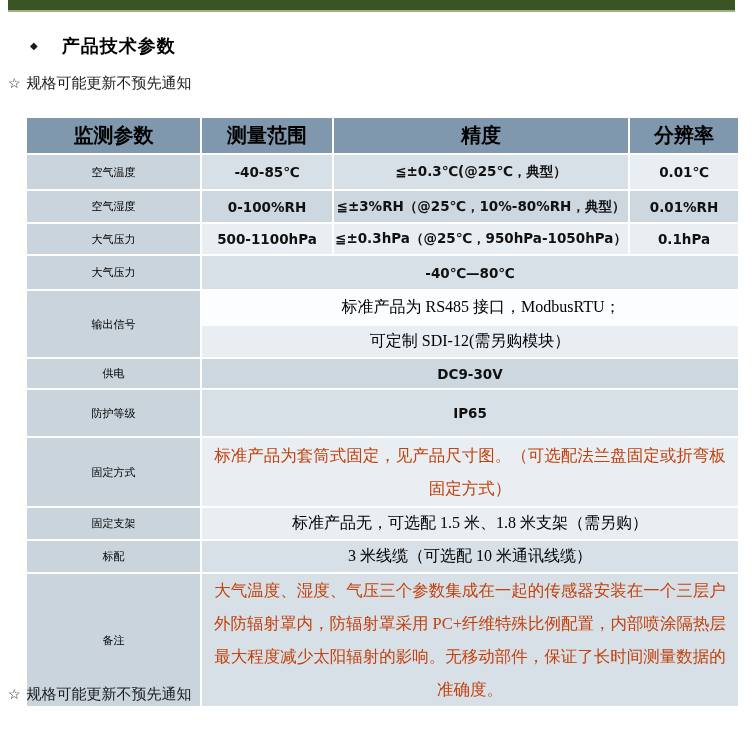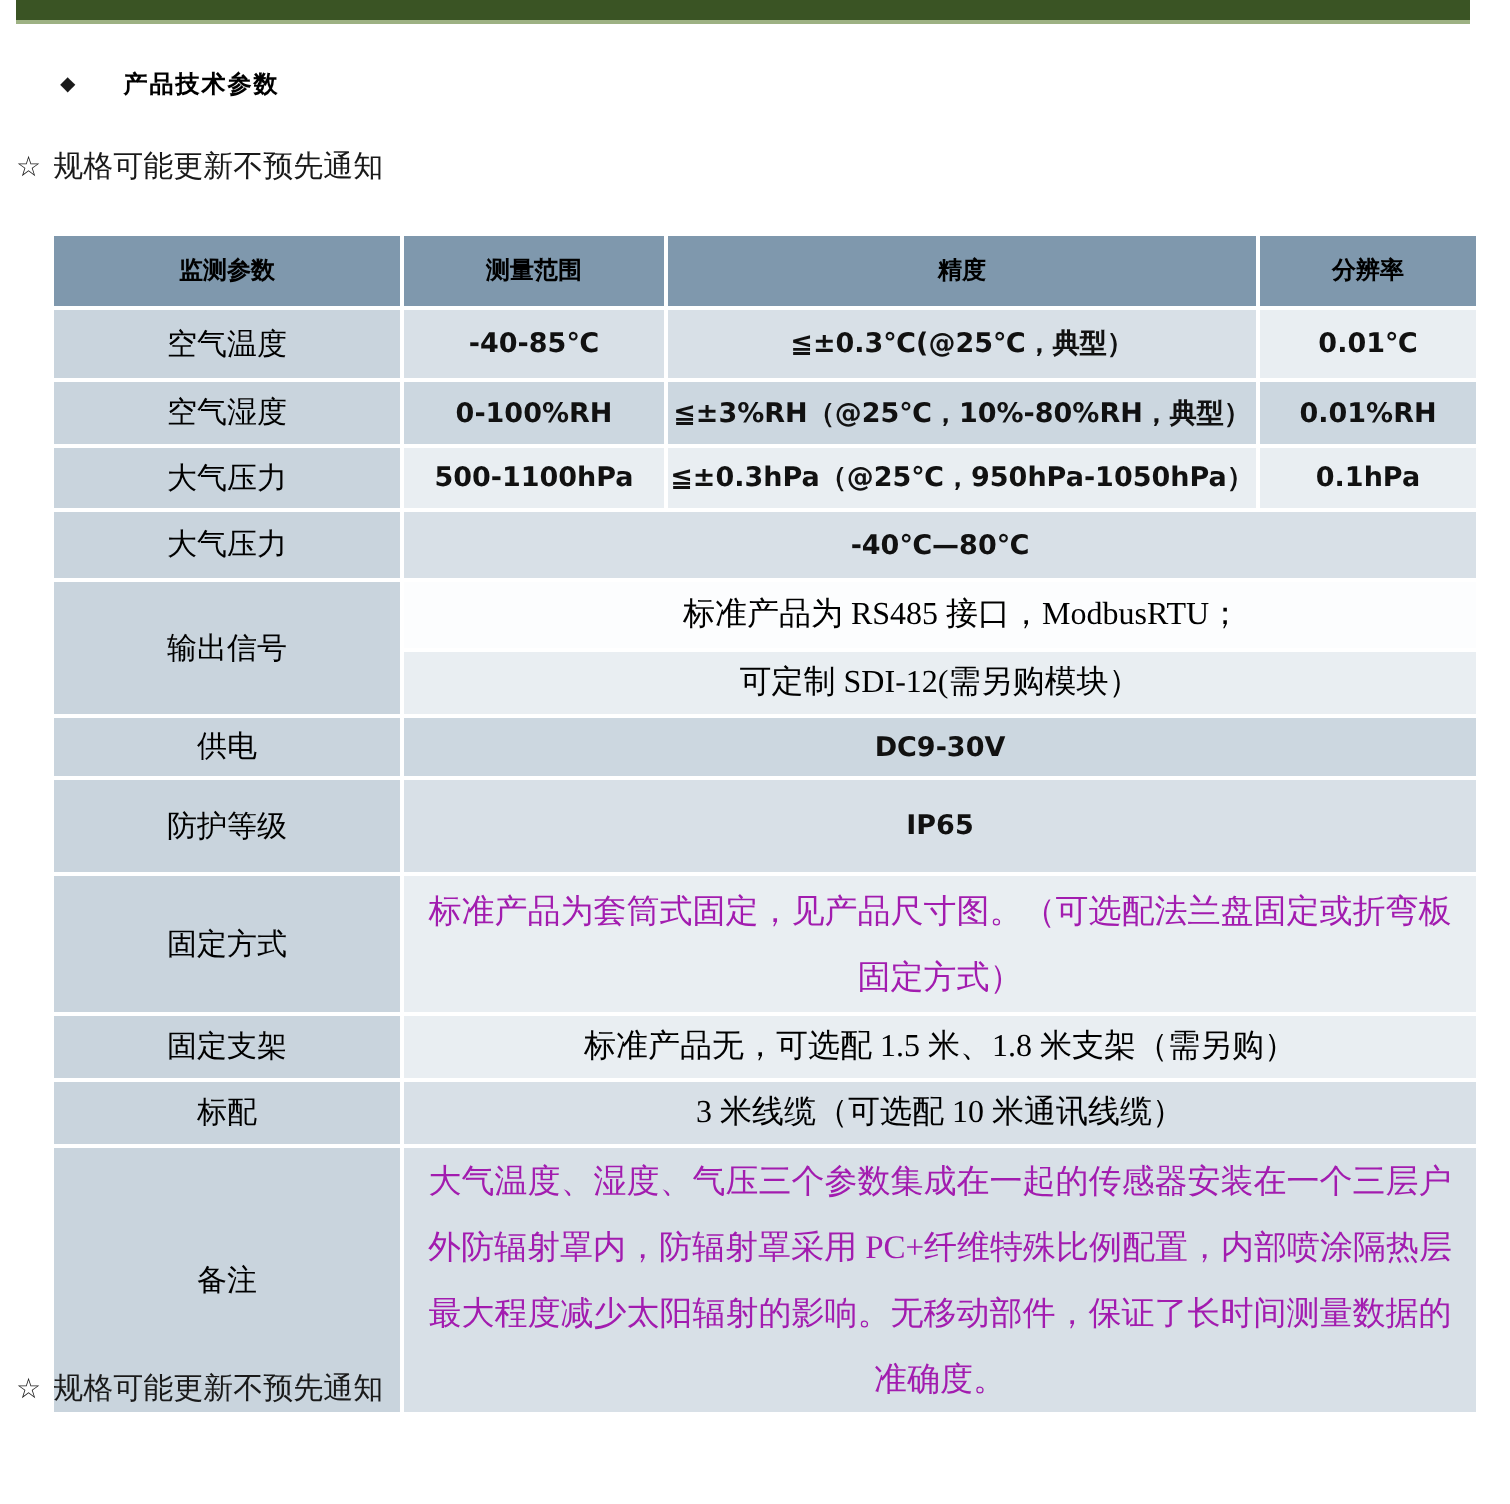--- a/index.html
+++ b/index.html
@@ -11,58 +11,58 @@
   .top-banner {
     position: absolute; left: 8px; top: 0; width: 727px; height: 12px;
     background: #3a5424; border-bottom: 2px solid #9db183;
   }
 
   .title-row {
     position: absolute; left: 30px; top: 34px;
     display: flex; align-items: center;
   }
   .title-bullet { font-size: 10px; color: #1a1a1a; margin-right: 24px; line-height: 1; }
-  .page-title { font-size: 12px; font-weight: bold; color: #000; letter-spacing: 1px; }
+  .page-title { font-size: 18px; font-weight: bold; color: #000; letter-spacing: 1px; }
 
   .note { position: absolute; left: 8px; font-size: 15px; color: #1a1a1a;
           font-family: "Liberation Serif", serif; }
   .note-top { top: 74px; }
   .note-bottom { top: 685px; }
   .note .star { margin-right: 6px; font-size: 14px; }
 
   table.spec-table {
     position: absolute; left: 25px; top: 116px;
     width: 713px; border-collapse: collapse; table-layout: fixed;
   }
   .spec-table td, .spec-table th {
     border: 2px solid #ffffff; text-align: center; vertical-align: middle;
     overflow: hidden;
   }
   .spec-table th {
-    background: #7f98ad; font-size: 12px; font-weight: bold; color: #000;
+    background: #7f98ad; font-size: 20px; font-weight: bold; color: #000;
     font-family: Liberation Sans, sans-serif;
   }
   td.param {
-    background: #c9d4dd; font-size: 15px;
+    background: #c9d4dd; font-size: 11px;
     font-family: "Liberation Serif", serif; color: #000;
   }
   .cell-blue  { background: #ccd7e0; }
   .cell-mid   { background: #d8e0e7; }
   .cell-pale  { background: #e9eef2; }
   .cell-white { background: #fcfdfe; padding-left: 22px; }
 
   .v-num {
     font-family: "DejaVu Sans", sans-serif; font-weight: bold;
     font-size: 13.5px; color: #111;
   }
   .v-text {
     font-family: "Liberation Serif", serif; font-size: 16px; color: #000;
   }
   .v-long {
-    font-family: "Liberation Serif", serif; font-size: 16.5px; color: #a21caf;
+    font-family: "Liberation Serif", serif; font-size: 16.5px; color: #c2410c;
     text-align: justify; line-height: 33px; padding: 0 8px;
   }
 </style>
 </head>
 <body>
 
 <div class="page">
 
   <div class="top-banner"></div>
 

